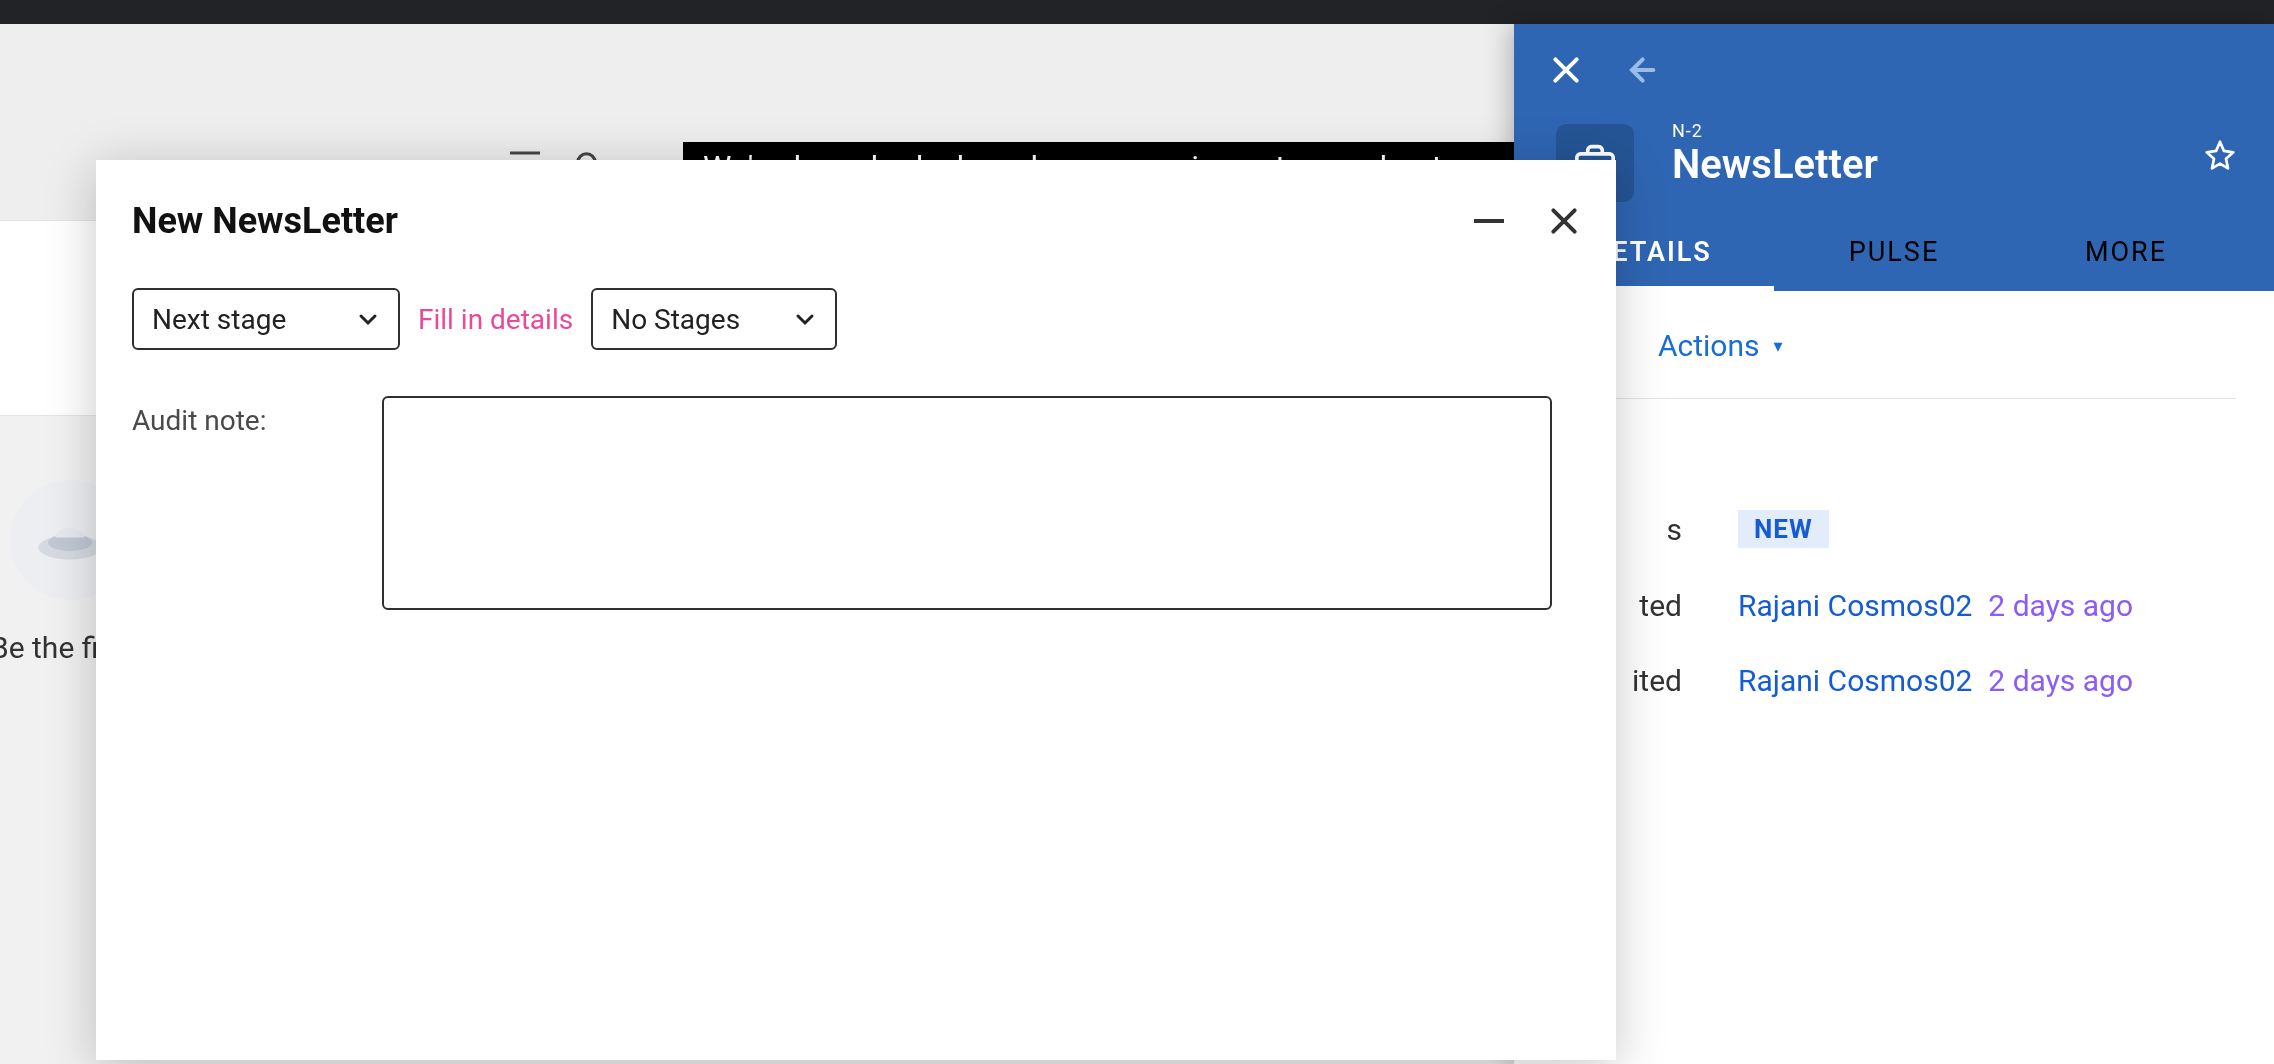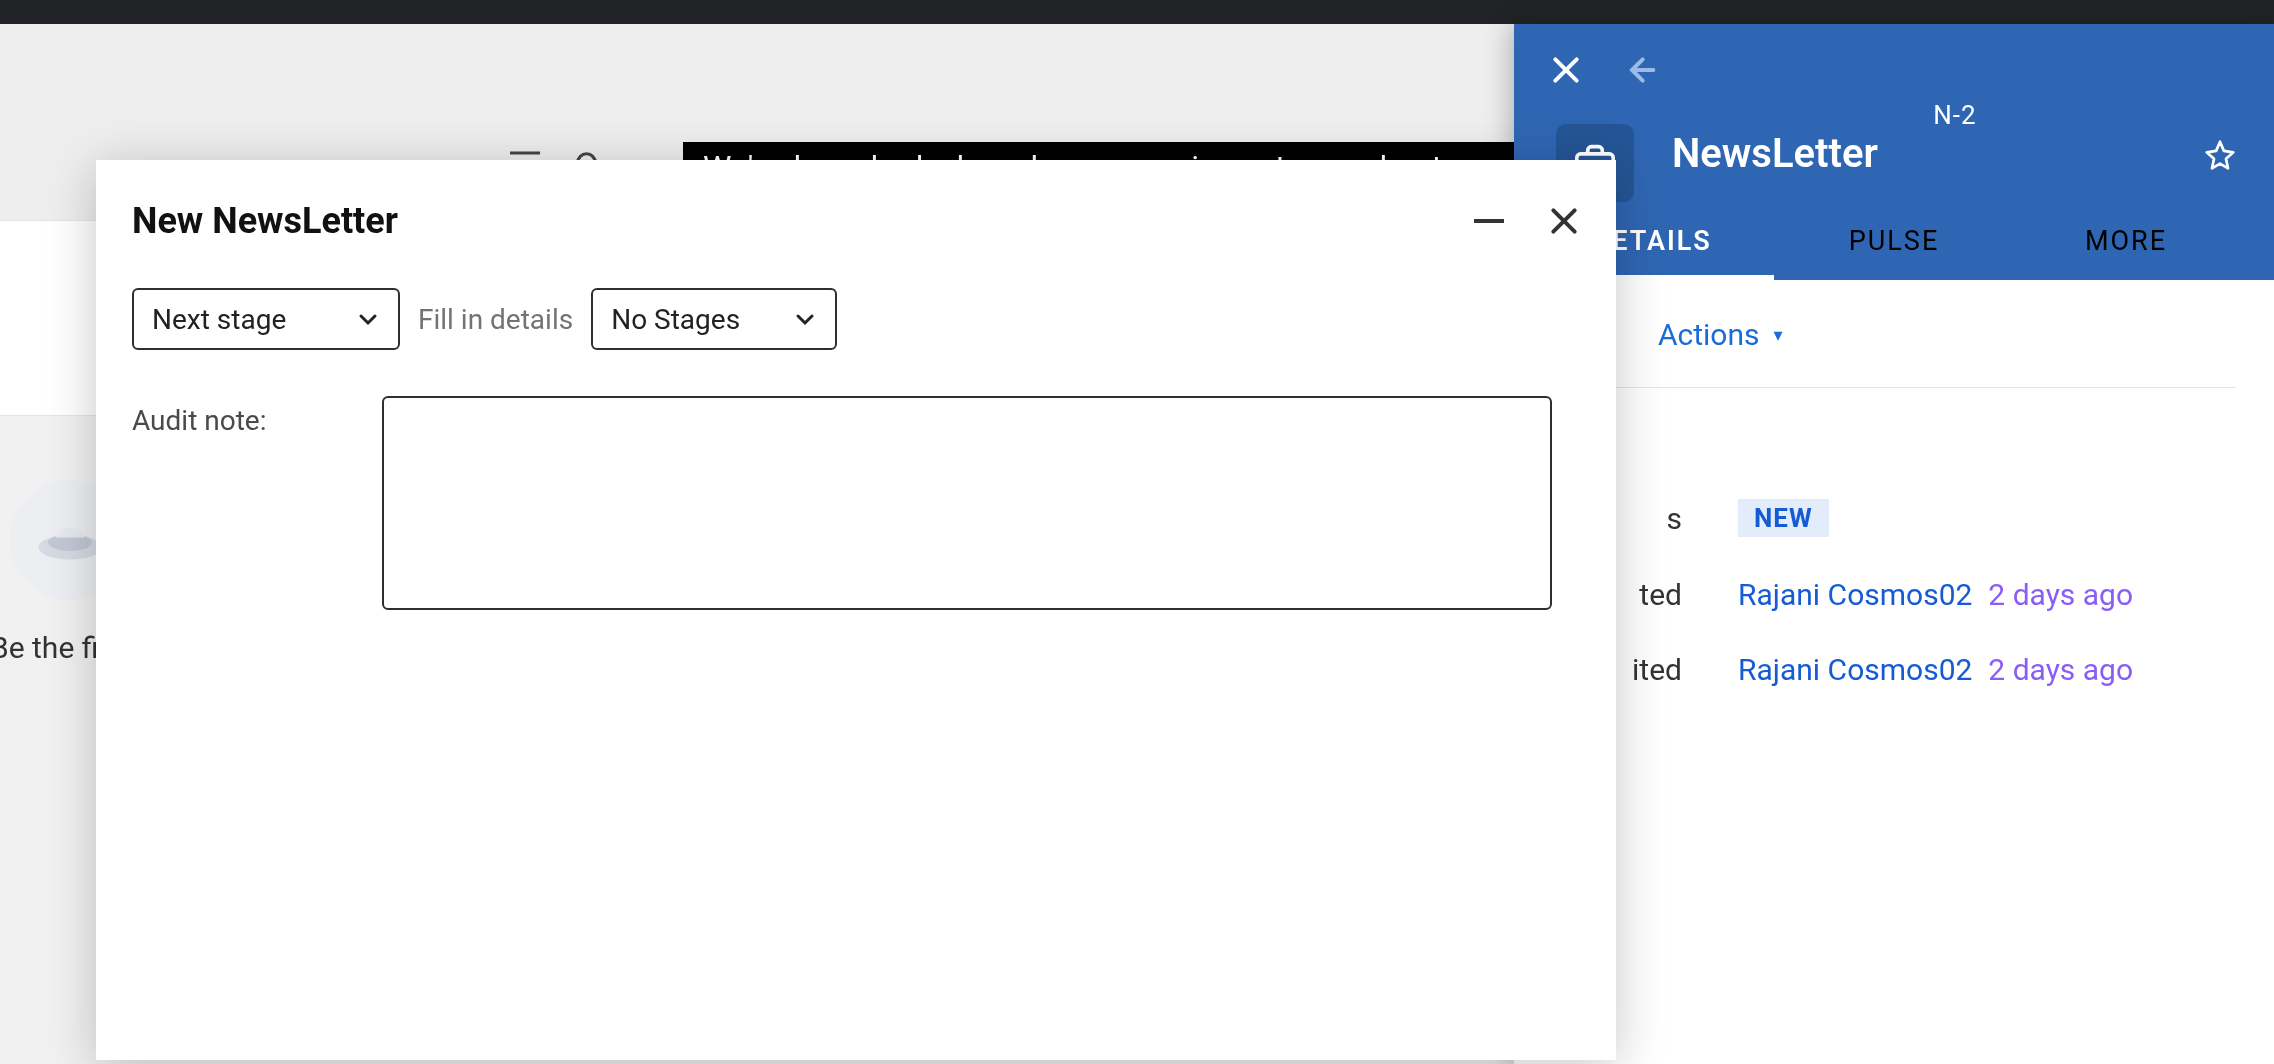--- a/index.html
+++ b/index.html
@@ -104,24 +104,23 @@
   .sp-briefcase {
     position:absolute;
     left: 42px; top: 100px;
     width: 78px; height:78px;
     background:#255596;
     border-radius:10px;
     display:flex; align-items:center; justify-content:center;
   }
   .sp-id {
     margin-left: 122px;
-    margin-top: 14px;
-    font-size: 26px;
+    margin-top: 34px;
+    font-size: 18px;
     letter-spacing:1px;
-    text-align:center;
   }
   .sp-title {
     margin-left: 122px;
     font-size: 40px;
     font-weight:600;
     margin-bottom: 18px;
   }
   .sp-tabs {
     display:flex;
     margin-top: 30px;
@@ -230,21 +229,21 @@
     display:flex; align-items:center; justify-content:space-between;
     padding: 0 18px;
     cursor:pointer;
     background:#fff;
     color:#222;
     font-size:28px;
   }
   .select .chev { margin-left: 30px; }
   .sel-next { width: 268px; gap: 20px; }
   .sel-nostage { width: 246px; }
-  .mid-text { margin: 0 18px; color:#737373; }
+  .mid-text { margin: 0 18px; color:#ec4899; }
   .textarea {
     width: 1170px;
     height: 214px;
     border: 2px solid #2f2f2f;
     border-radius: 6px;
     resize: none;
     font-size:26px;
     padding: 12px;
     font-family: inherit;
   }

